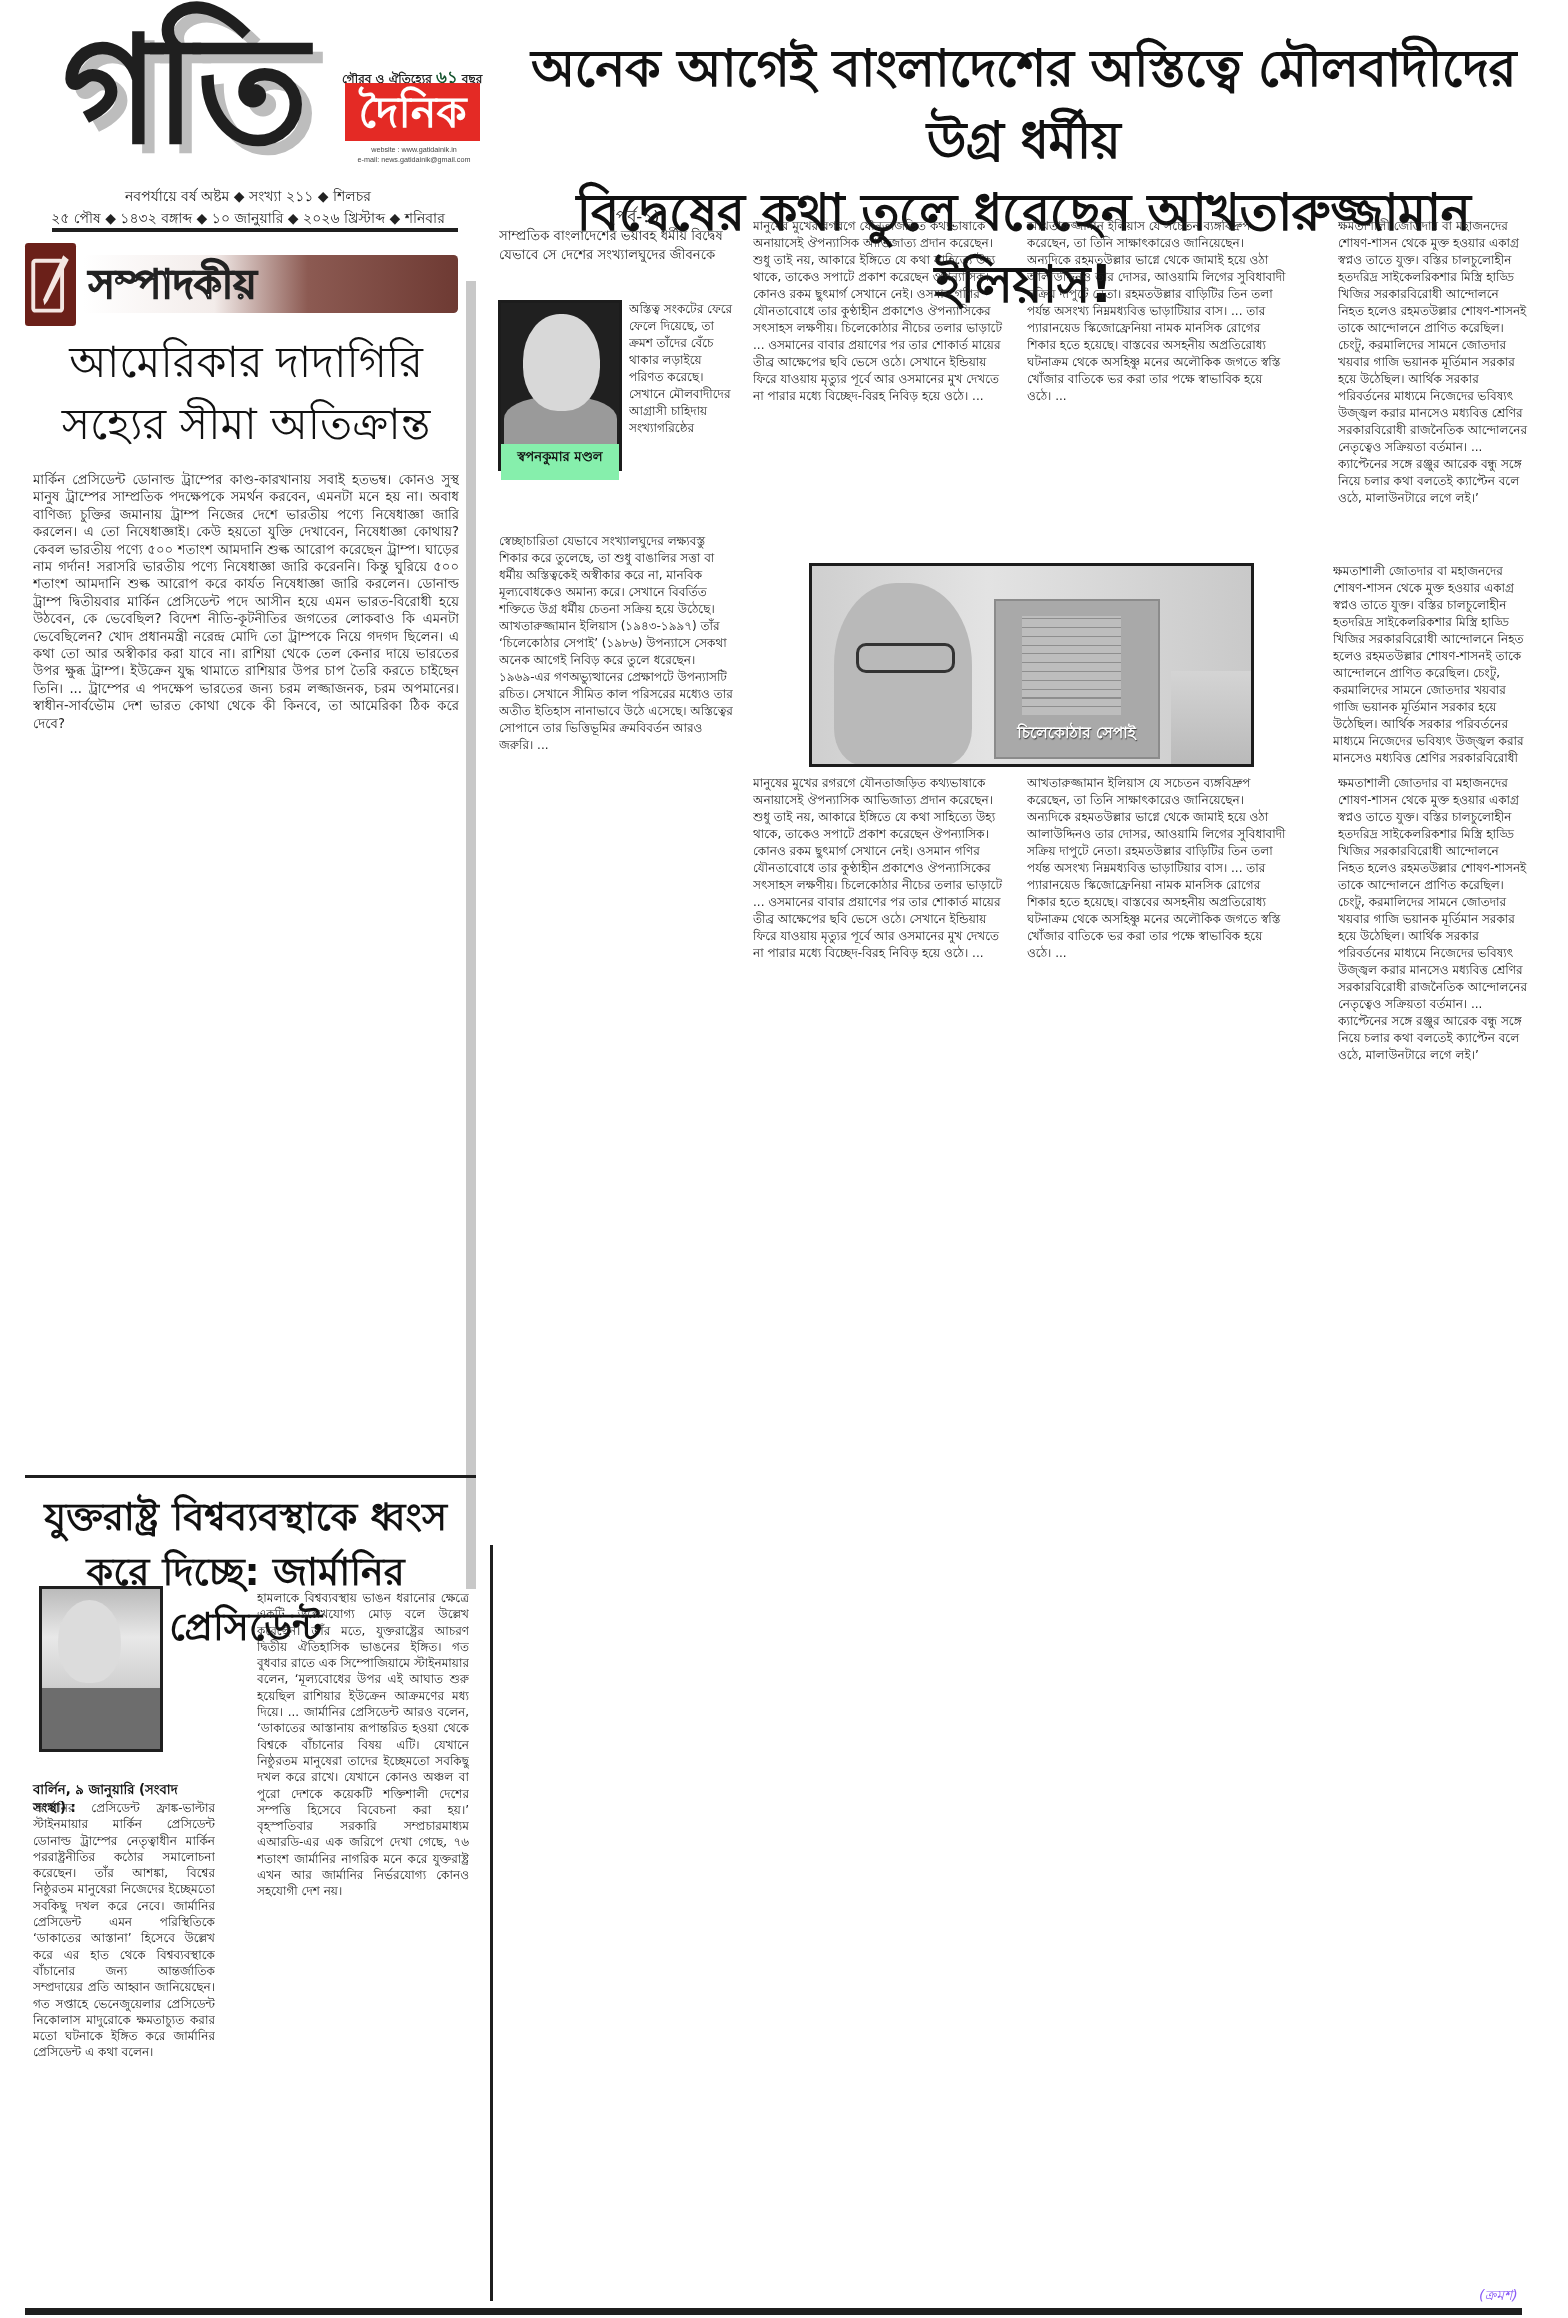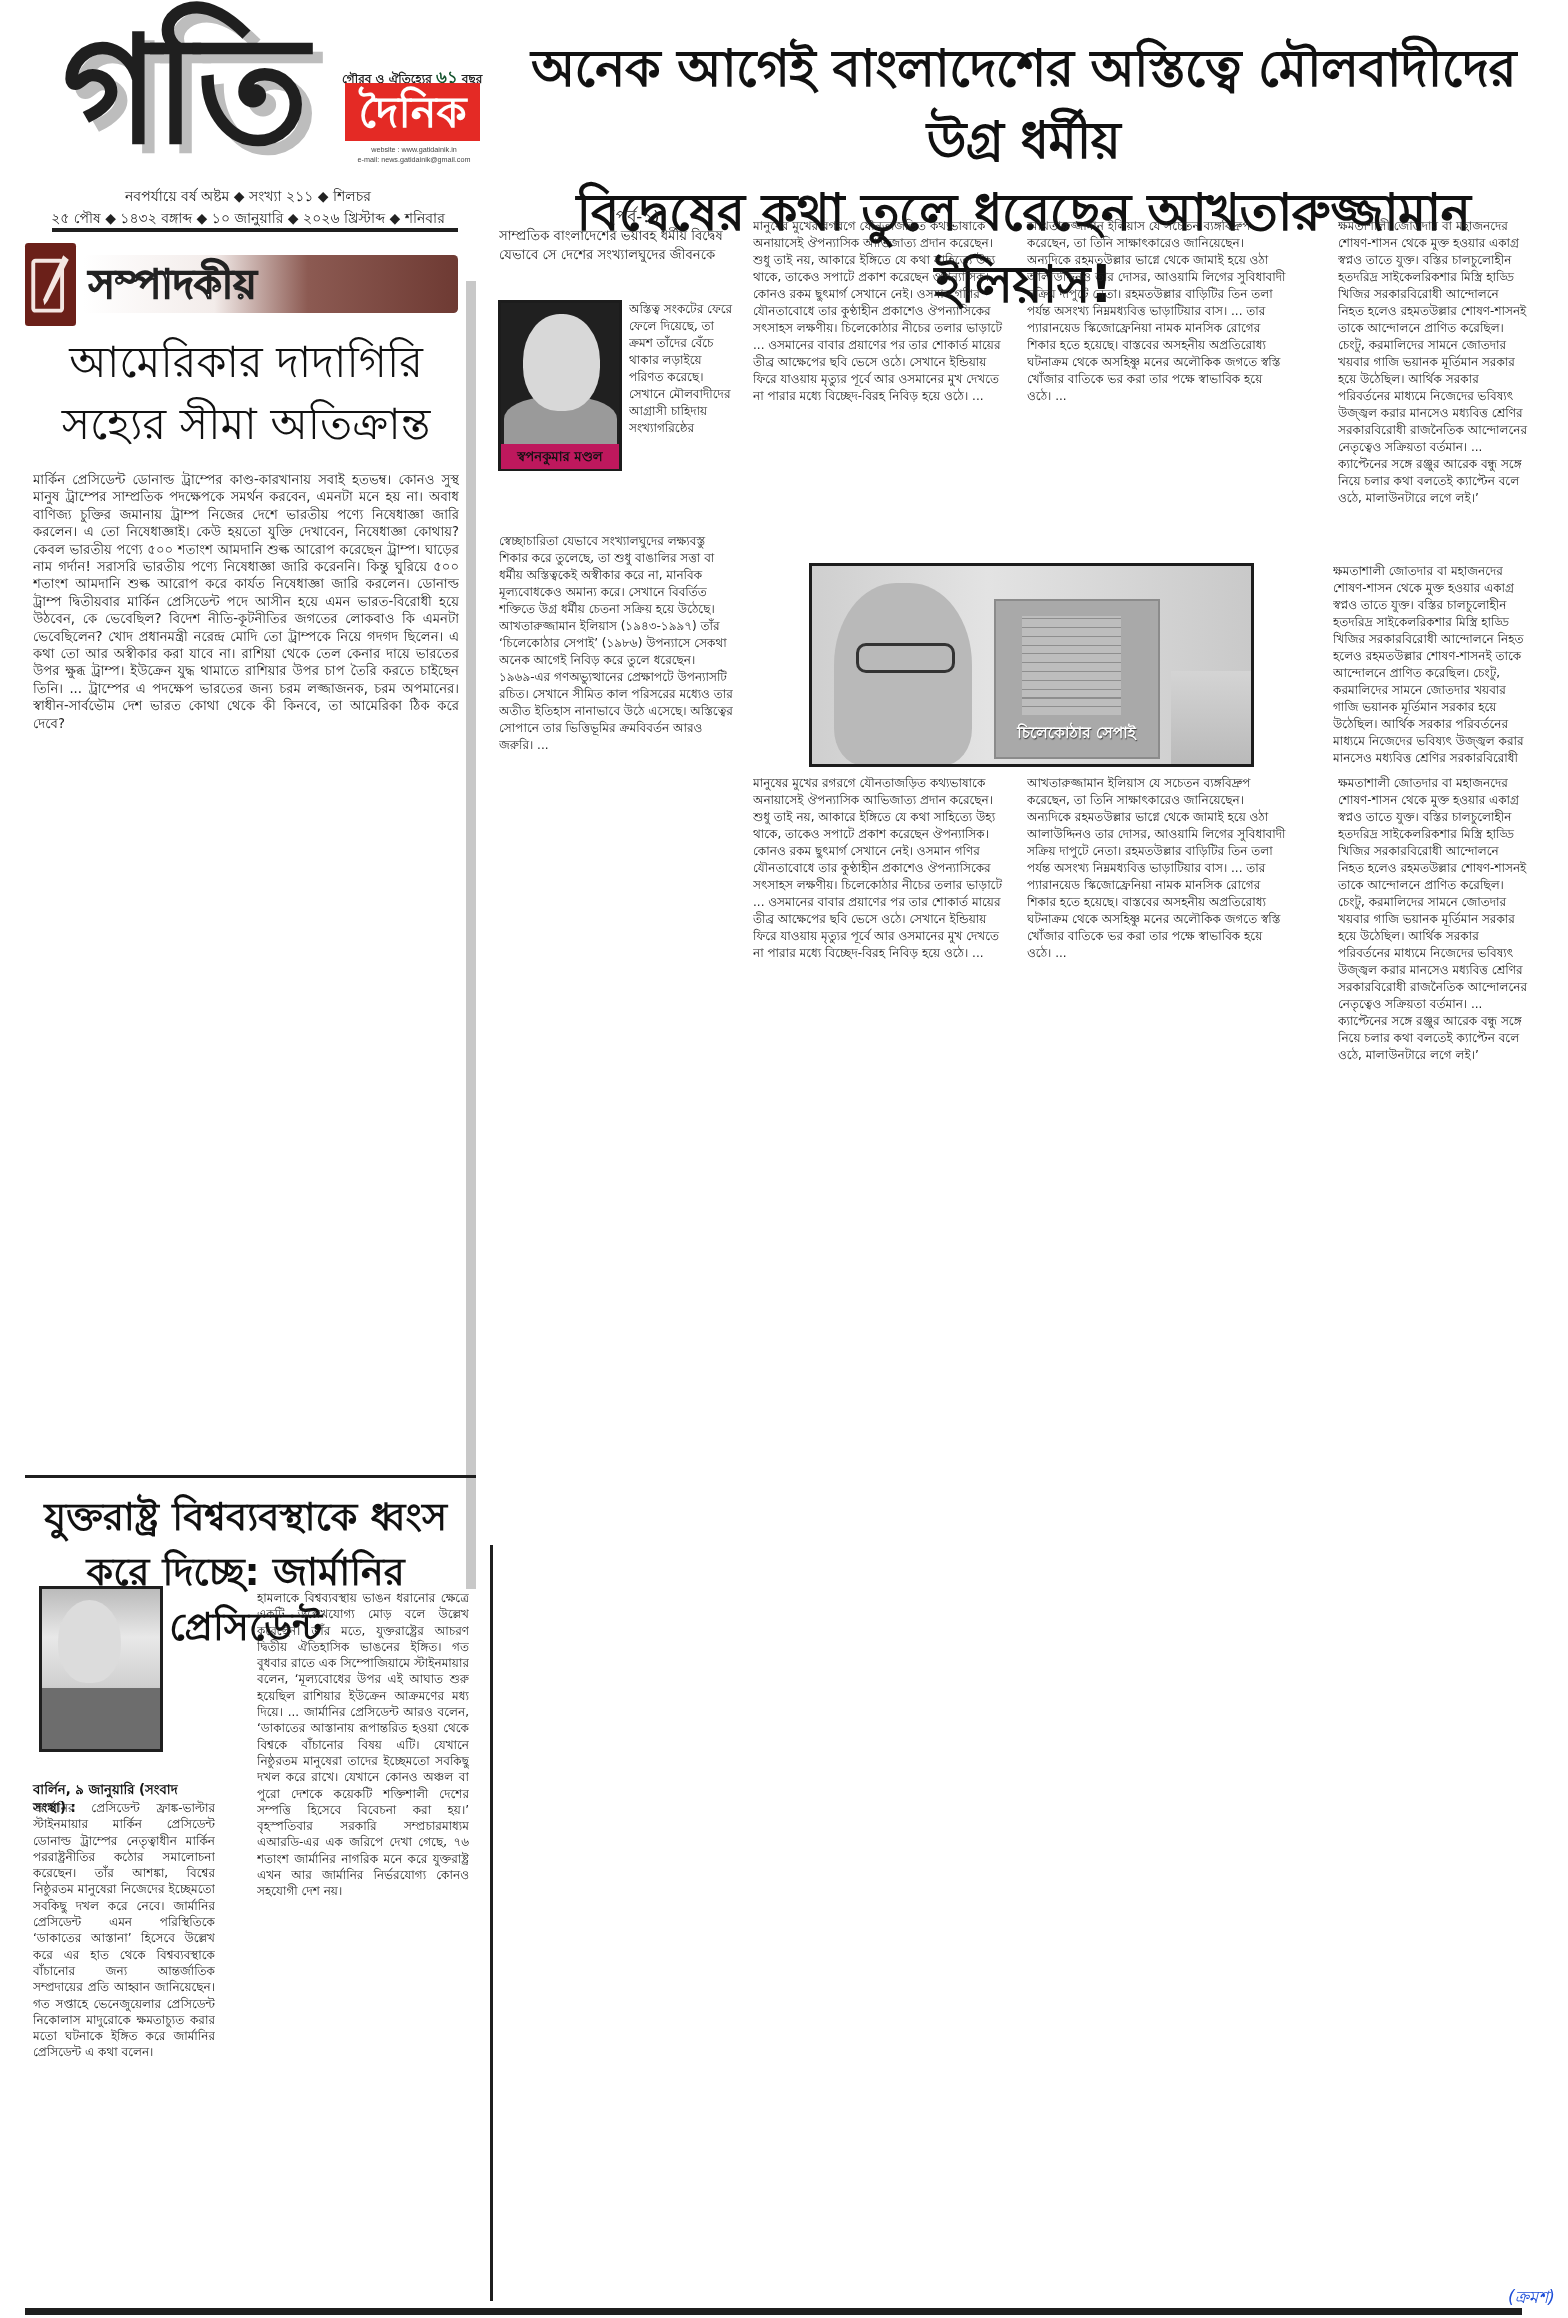--- a/index.html
+++ b/index.html
@@ -41,32 +41,32 @@
   .de-col1 { position: absolute; left: 33px; top: 1800px; width: 182px; height: 497px; font-size: 12px; line-height: 16.3px; text-align: justify; overflow: hidden; color: #222; }
   .de-col2b { position: absolute; left: 257px; top: 1817px; width: 212px; height: 480px; font-size: 12px; line-height: 16.3px; text-align: justify; overflow: hidden; color: #222; }
   .v-rule { position: absolute; left: 490px; top: 1545px; width: 2.8px; height: 756px; background: #1f1f1f; }
 
   
   .art-part { position: absolute; left: 585px; top: 204px; width: 83px; text-align: center; font-size: 16.6px; color: #222; padding-left: 16px; }
   .art-photo { position: absolute; left: 498px; top: 300px; width: 124px; height: 171px; background: #1c1c1c; padding: 2.8px; }
   .art-photo .ph { position: relative; width: 100%; height: 141px; background: #202020; overflow: hidden; }
   .art-photo .head { position: absolute; left: 22px; top: 11px; width: 77px; height: 97px; border-radius: 48% 48% 45% 45%; background: #d8d8d8; }
   .art-photo .body { position: absolute; left: 2.8px; top: 94px; width: 113px; height: 55px; border-radius: 40% 40% 0 0; background: #9a9a9a; }
-  .art-photo .name { height: 25px; background: #be185d; color: #111; font-weight: bold; font-size: 13.2px; line-height: 25px; text-align: center; }
+  .art-photo .name { height: 36px; background: #86efac; color: #111; font-weight: bold; font-size: 13.2px; line-height: 25px; text-align: center; }
   .txt { position: absolute; font-size: 12px; line-height: 16.3px; color: #222; text-align: left; overflow: hidden; }
 
   .big-photo { position: absolute; left: 809px; top: 563px; width: 445px; height: 204px; border: 3.3px solid #1c1c1c; background: linear-gradient(90deg, #cfcfcf 0%, #e3e3e3 40%, #d6d6d6 70%, #c9c9c9 100%); overflow: hidden; }
   .big-photo .man { position: absolute; left: 22px; top: 16.6px; width: 138px; height: 182px; border-radius: 45% 45% 20% 20%; background: #b9b9b9; }
   .big-photo .glasses { position: absolute; left: 44px; top: 77px; width: 99px; height: 30px; border: 3.3px solid #333; border-radius: 10px; }
   .big-photo .book { position: absolute; left: 182px; top: 33px; width: 166px; height: 160px; background: #a9a9a9; border: 2.2px solid #8b8b8b; }
   .big-photo .wall { position: absolute; left: 210px; top: 50px; width: 99px; height: 99px; background: repeating-linear-gradient(0deg, #bdbdbd 0 7.7px, #8e8e8e 7.7px 8.8px); }
   .big-photo .booktitle { position: absolute; left: 193px; top: 155px; width: 143px; text-align: center; color: #fff; font-weight: bold; font-size: 15.5px; text-shadow: 0.6px 0.6px 1.1px #333; }
   .big-photo .field { position: absolute; left: 359px; top: 105px; width: 160px; height: 99px; background: linear-gradient(180deg, #d4d4d4, #b8b8b8); }
 
-  .kromosh { position: absolute; left: 1479px; top: 2284px; font-size: 17px; font-style: italic; color: #1d4ed8; margin-left: 29px; }
+  .kromosh { position: absolute; left: 1479px; top: 2284px; font-size: 14px; font-style: italic; color: #8b5cf6; }
   .bottom-rule { position: absolute; left: 25px; top: 2308px; width: 1497px; height: 6.6px; background: #1f1f1f; }
 </style>
 </head>
 <body>
 
 <div class="mast-logo">
   <div class="shadow">গতি</div>
   <div class="main">গতি</div>
 </div>
 <div class="mast-tag"><span>গৌরব ও ঐতিহ্যের </span><span class="num">৬১</span><span> বছর</span></div>

